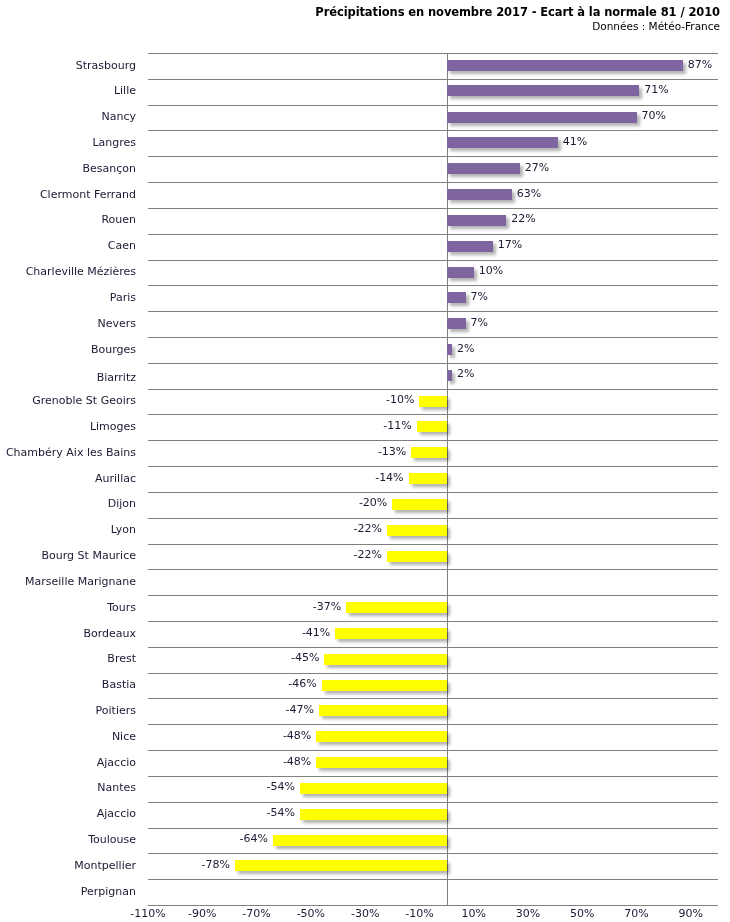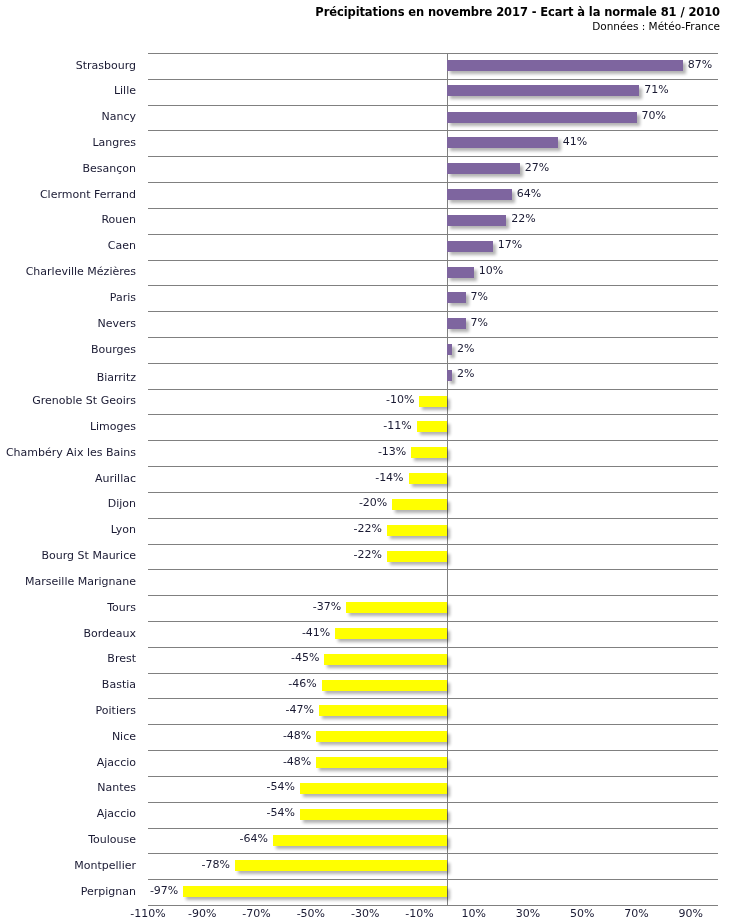--- a/index.html
+++ b/index.html
@@ -208,21 +208,21 @@
         <div class="value-label right" style="left: 414.857px;">41%</div>
       </div>
       <div class="gridline-h" style="top: 103.273px;"></div>
       <div class="row" style="top: 103.273px;">
         <div class="bar pos" style="left: 298.571px; width: 73.2857px;"></div>
         <div class="value-label right" style="left: 376.857px;">27%</div>
       </div>
       <div class="gridline-h" style="top: 129.091px;"></div>
       <div class="row" style="top: 129.091px;">
         <div class="bar pos" style="left: 298.571px; width: 65.1429px;"></div>
-        <div class="value-label right" style="left: 368.714px;">64%</div>
+        <div class="value-label right" style="left: 368.714px;">63%</div>
       </div>
       <div class="gridline-h" style="top: 154.909px;"></div>
       <div class="row" style="top: 154.909px;">
         <div class="bar pos" style="left: 298.571px; width: 59.7143px;"></div>
         <div class="value-label right" style="left: 363.286px;">22%</div>
       </div>
       <div class="gridline-h" style="top: 180.727px;"></div>
       <div class="row" style="top: 180.727px;">
         <div class="bar pos" style="left: 298.571px; width: 46.1429px;"></div>
         <div class="value-label right" style="left: 349.714px;">17%</div>
@@ -337,24 +337,20 @@
       <div class="row" style="top: 774.545px;">
         <div class="bar neg" style="left: 124.857px; width: 173.714px;"></div>
         <div class="value-label left" style="right: 450.143px;">-64%</div>
       </div>
       <div class="gridline-h" style="top: 800.364px;"></div>
       <div class="row" style="top: 800.364px;">
         <div class="bar neg" style="left: 86.8571px; width: 211.714px;"></div>
         <div class="value-label left" style="right: 488.143px;">-78%</div>
       </div>
       <div class="gridline-h" style="top: 826.182px;"></div>
-      <div class="row" style="top: 826.182px;">
-        <div class="bar neg" style="left: 35.2857px; width: 263.286px;"></div>
-        <div class="value-label left" style="right: 539.714px;">-97%</div>
-      </div>
       <div class="gridline-h" style="top: 852px;"></div>
     </div>
   <div id="xaxis-labels">
       <div class="xtick" style="left: 0px;">-110%</div>
       <div class="xtick" style="left: 54.2857px;">-90%</div>
       <div class="xtick" style="left: 108.571px;">-70%</div>
       <div class="xtick" style="left: 162.857px;">-50%</div>
       <div class="xtick" style="left: 217.143px;">-30%</div>
       <div class="xtick" style="left: 271.429px;">-10%</div>
       <div class="xtick" style="left: 325.714px;">10%</div>

